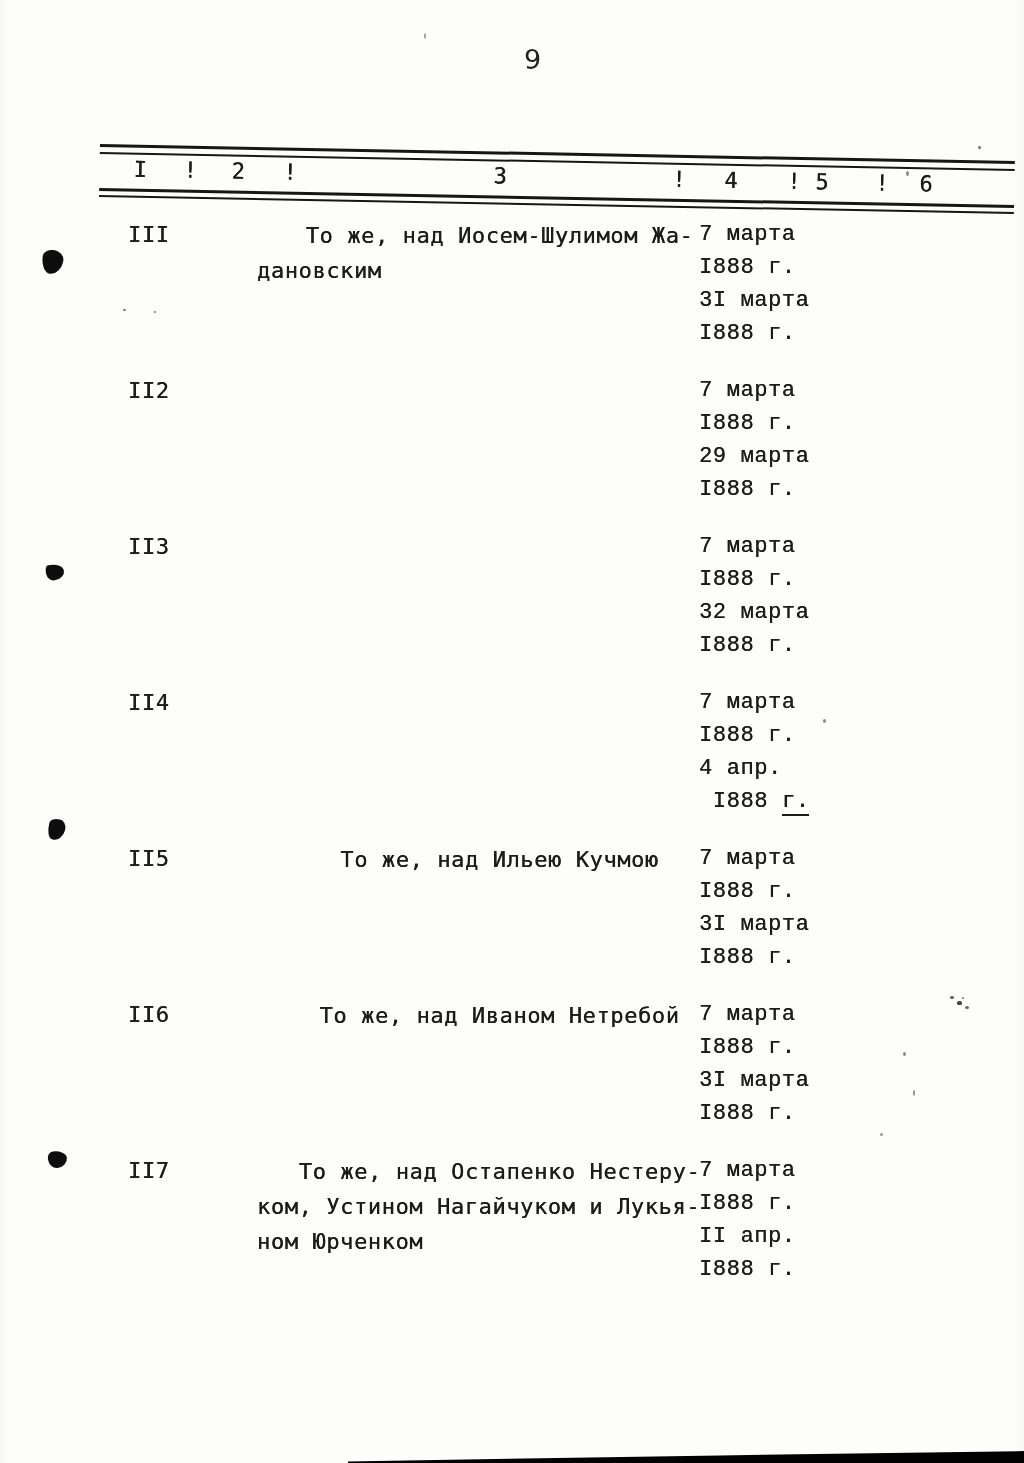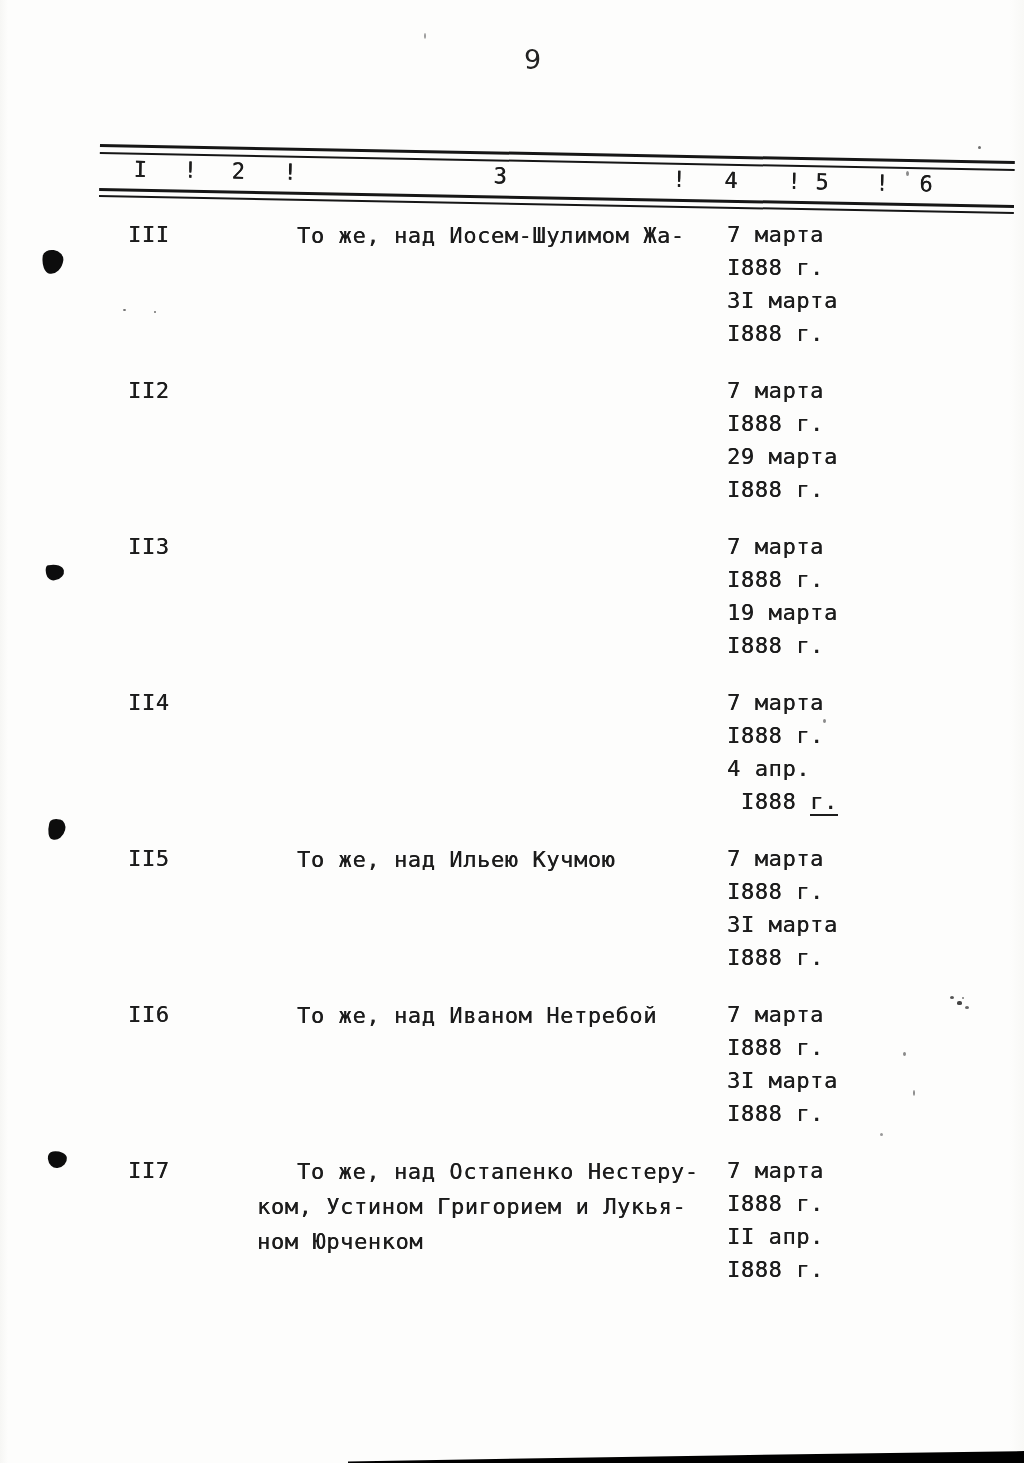--- a/index.html
+++ b/index.html
@@ -36,22 +36,22 @@
     font-size:22px;letter-spacing:.6px;
     text-shadow:.3px 0 0 currentColor;
   }
   
   .rows{position:absolute;left:0;top:218px;width:1024px;padding-left:24px;}
   .row{position:relative;height:156px;}
   .cell{position:absolute;top:0;font-size:22px;letter-spacing:.6px;text-shadow:.3px 0 0 currentColor;}
   .cell .line{white-space:pre;}
   .num{left:104px;width:90px;line-height:33px;}
   .desc{left:233px;width:445px;line-height:35px;}
-  .desc .line:first-child{text-indent:40px;}
-  .dates{left:703px;width:190px;line-height:33px;}
+  .desc .line:first-child{text-indent:40px;text-align:center;}
+  .dates{left:675px;width:190px;line-height:33px;font-family:Liberation Mono, monospace;}
   .u{border-bottom:2px solid #1c1c1c;}
   
   .blot{position:absolute;background:#0d0d0d;}
   .blot1{left:42px;top:250px;width:21px;height:24px;border-radius:48% 52% 55% 45%/30% 38% 62% 70%;transform:rotate(8deg);}
   .blot2{left:46px;top:564px;width:18px;height:16px;border-radius:20% 80% 60% 40%/45% 55% 50% 50%;transform:rotate(-12deg);}
   .blot3{left:48px;top:819px;width:17px;height:21px;border-radius:55% 45% 60% 40%/28% 45% 60% 72%;transform:rotate(14deg);}
   .blot4{left:48px;top:1151px;width:19px;height:17px;border-radius:30% 70% 55% 45%/40% 45% 55% 60%;transform:rotate(-6deg);}
   .speck{position:absolute;background:#6f6f6f;border-radius:50%;}
   .bottom-bar{
     position:absolute;left:348px;top:1450px;width:676px;height:13px;background:#000;
@@ -81,20 +81,21 @@
     <span class="hcell" style="left:820px">6</span>
     <div class="hrule b1"></div>
     <div class="hrule b2"></div>
   </div>
 
   <div class="rows" id="rows">
     <div class="row">
       <div class="cell num">III</div>
       <div class="cell desc">
           <div class="line">То же, над Иосем-Шулимом Жа-</div>
+          <div class="line">дановским</div>
         </div>
       <div class="cell dates">
           <div class="line">7 марта</div>
           <div class="line">I888 г.</div>
           <div class="line">3I марта</div>
           <div class="line">I888 г.</div>
         </div>
     </div>
 
     <div class="row">
@@ -105,21 +106,21 @@
           <div class="line">29 марта</div>
           <div class="line">I888 г.</div>
         </div>
     </div>
 
     <div class="row">
       <div class="cell num">II3</div>
       <div class="cell dates">
           <div class="line">7 марта</div>
           <div class="line">I888 г.</div>
-          <div class="line">19 марта</div>
+          <div class="line">32 марта</div>
           <div class="line">I888 г.</div>
         </div>
     </div>
 
     <div class="row">
       <div class="cell num">II4</div>
       <div class="cell desc">
         </div>
       <div class="cell dates">
           <div class="line">7 марта</div>
@@ -152,21 +153,21 @@
           <div class="line">I888 г.</div>
           <div class="line">3I марта</div>
           <div class="line">I888 г.</div>
         </div>
     </div>
 
     <div class="row">
       <div class="cell num">II7</div>
       <div class="cell desc">
           <div class="line">То же, над Остапенко Нестеру-</div>
-          <div class="line">ком, Устином Григорием и Лукья-</div>
+          <div class="line">ком, Устином Нагайчуком и Лукья-</div>
           <div class="line">ном Юрченком</div>
         </div>
       <div class="cell dates">
           <div class="line">7 марта</div>
           <div class="line">I888 г.</div>
           <div class="line">II апр.</div>
           <div class="line">I888 г.</div>
         </div>
     </div>
   </div>

